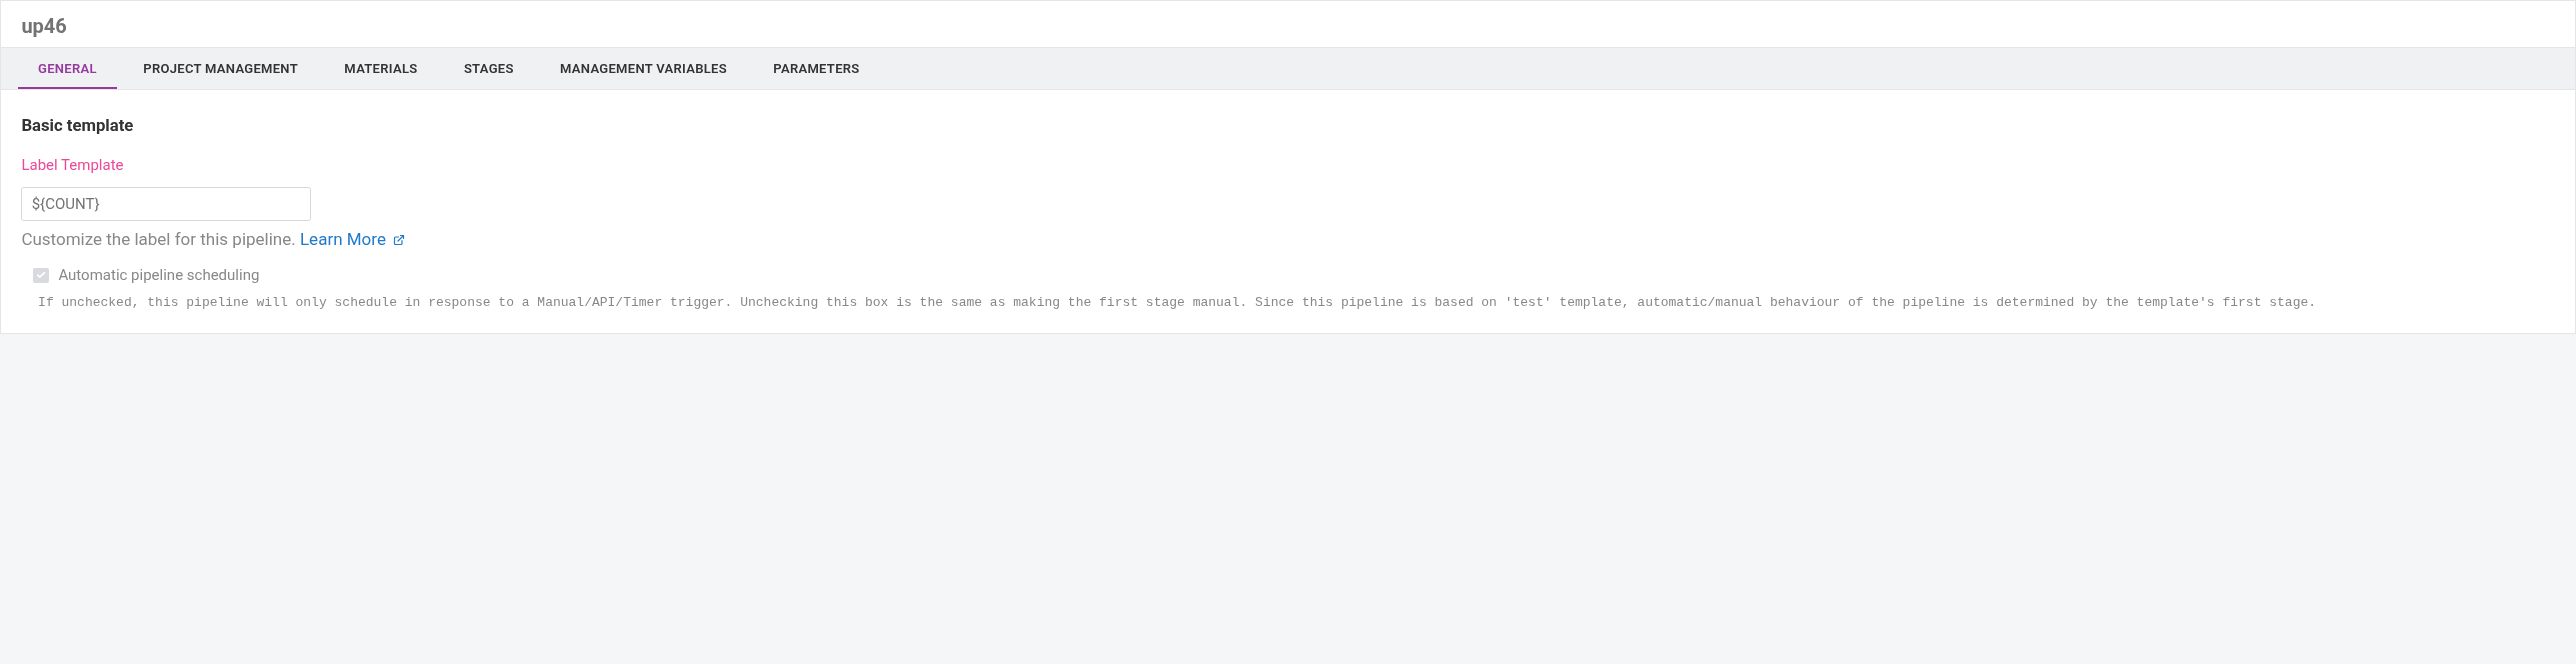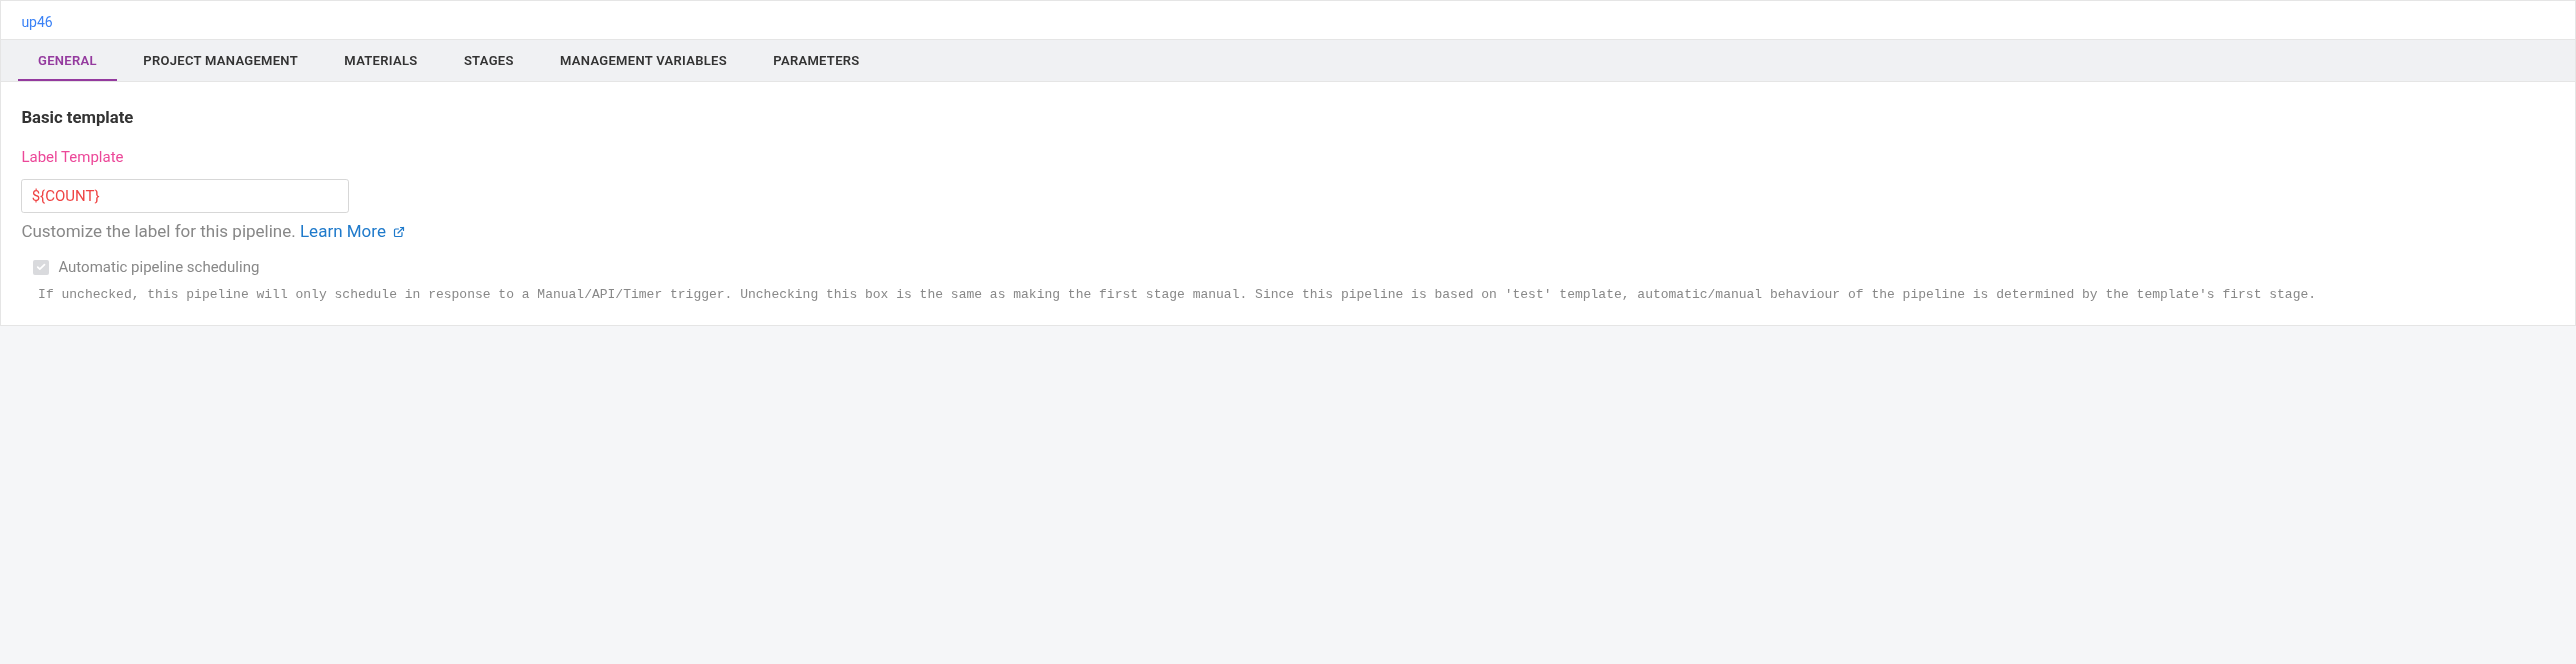--- a/index.html
+++ b/index.html
@@ -11,23 +11,23 @@
     }
     .panel {
       background: #fff;
       margin: 0;
       border: 0.9px solid #e5e5e5;
     }
     .panel-header {
       padding: 13px 20.4px 9.3px 20.4px;
     }
     .panel-title {
-      font-size: 14px;
-      font-weight: 400;
-      color: #3b82f6;
+      font-size: 20px;
+      font-weight: 700;
+      color: #737373;
     }
     .tabs {
       display: flex;
       background: #f0f1f3;
       border-top: 0.9px solid #e5e5e5;
       border-bottom: 0.9px solid #e5e5e5;
       padding: 0 16.7px;
     }
     .tab {
       padding: 13px 20.4px 11px 20.4px;
@@ -53,26 +53,26 @@
       margin-bottom: 20.4px;
     }
     .form-group { margin-bottom: 9.3px; }
     .form-label {
       display: block;
       font-size: 15px;
       color: #ec4899;
       margin-bottom: 13px;
     }
     .text-input {
-      width: 328px;
+      width: 290px;
       padding: 7.4px 9.3px;
       font-size: 15px;
       border: 0.9px solid #d7d7d7;
       border-radius: 2.8px;
-      color: #ef4444;
+      color: #737373;
       font-family: inherit;
     }
     .help-text {
       font-size: 17px;
       color: #888;
       margin-top: 7.4px;
     }
     .learn-more {
       color: #1f7acb;
       text-decoration: none;

